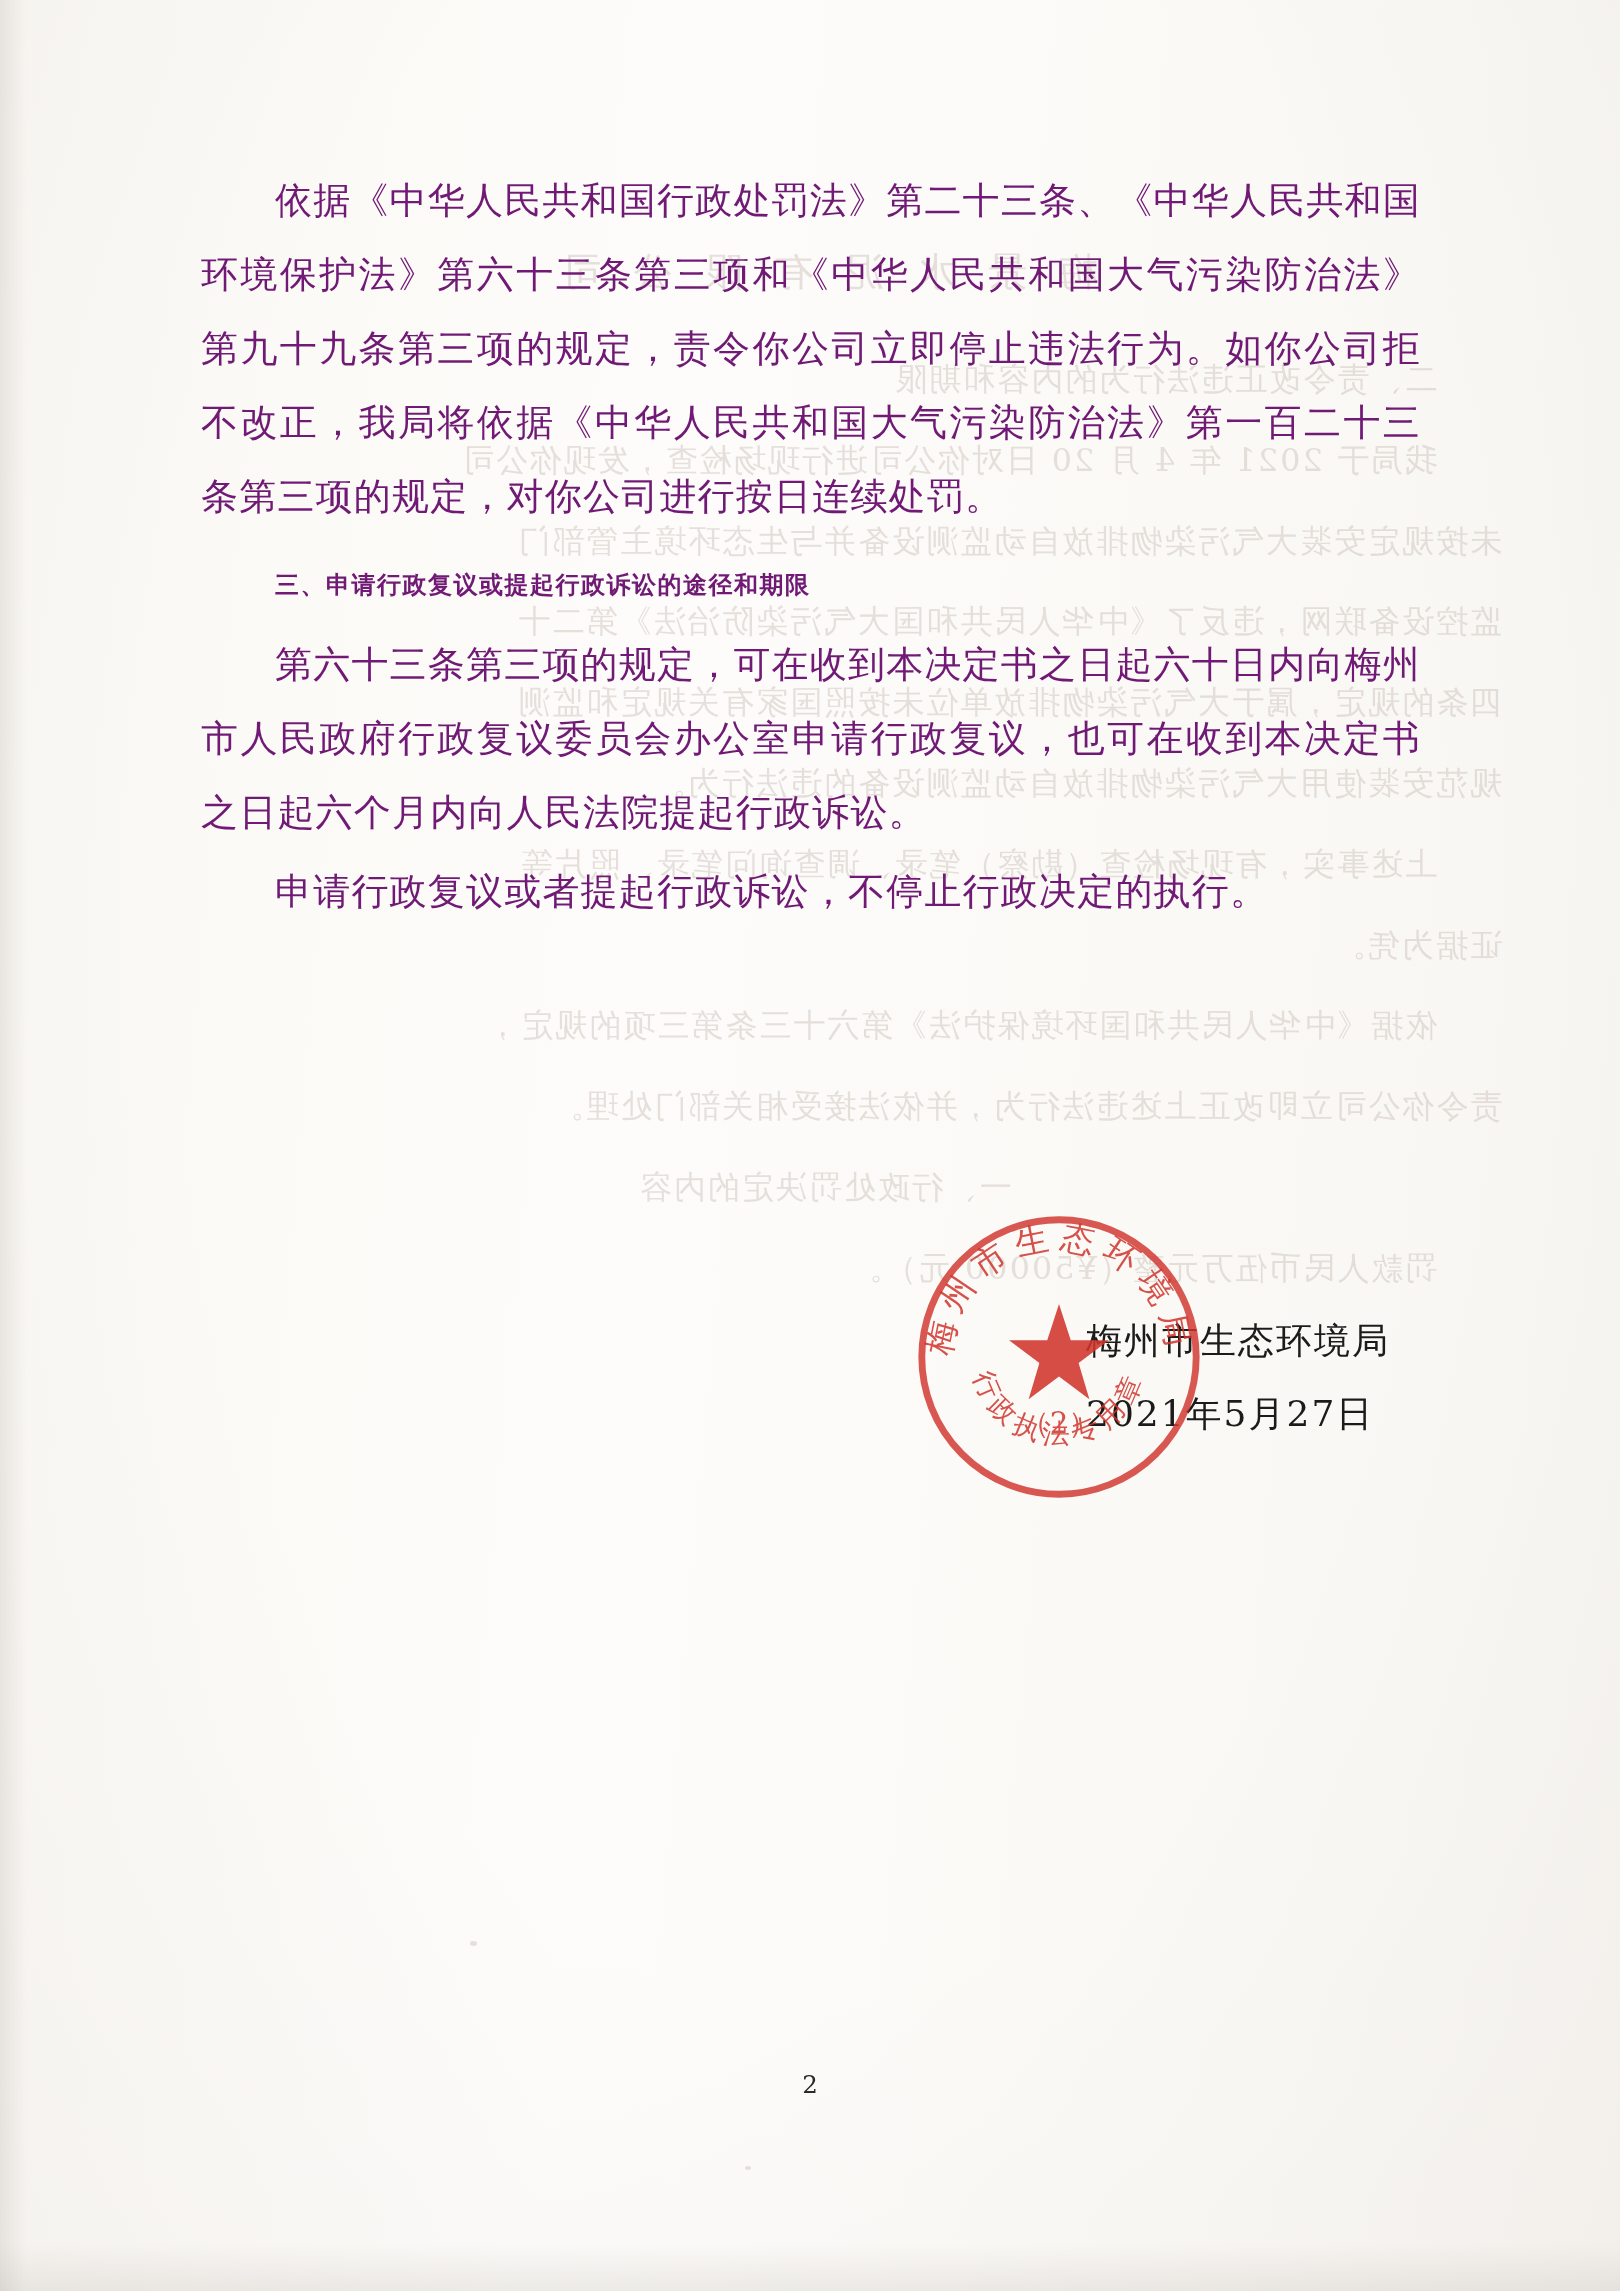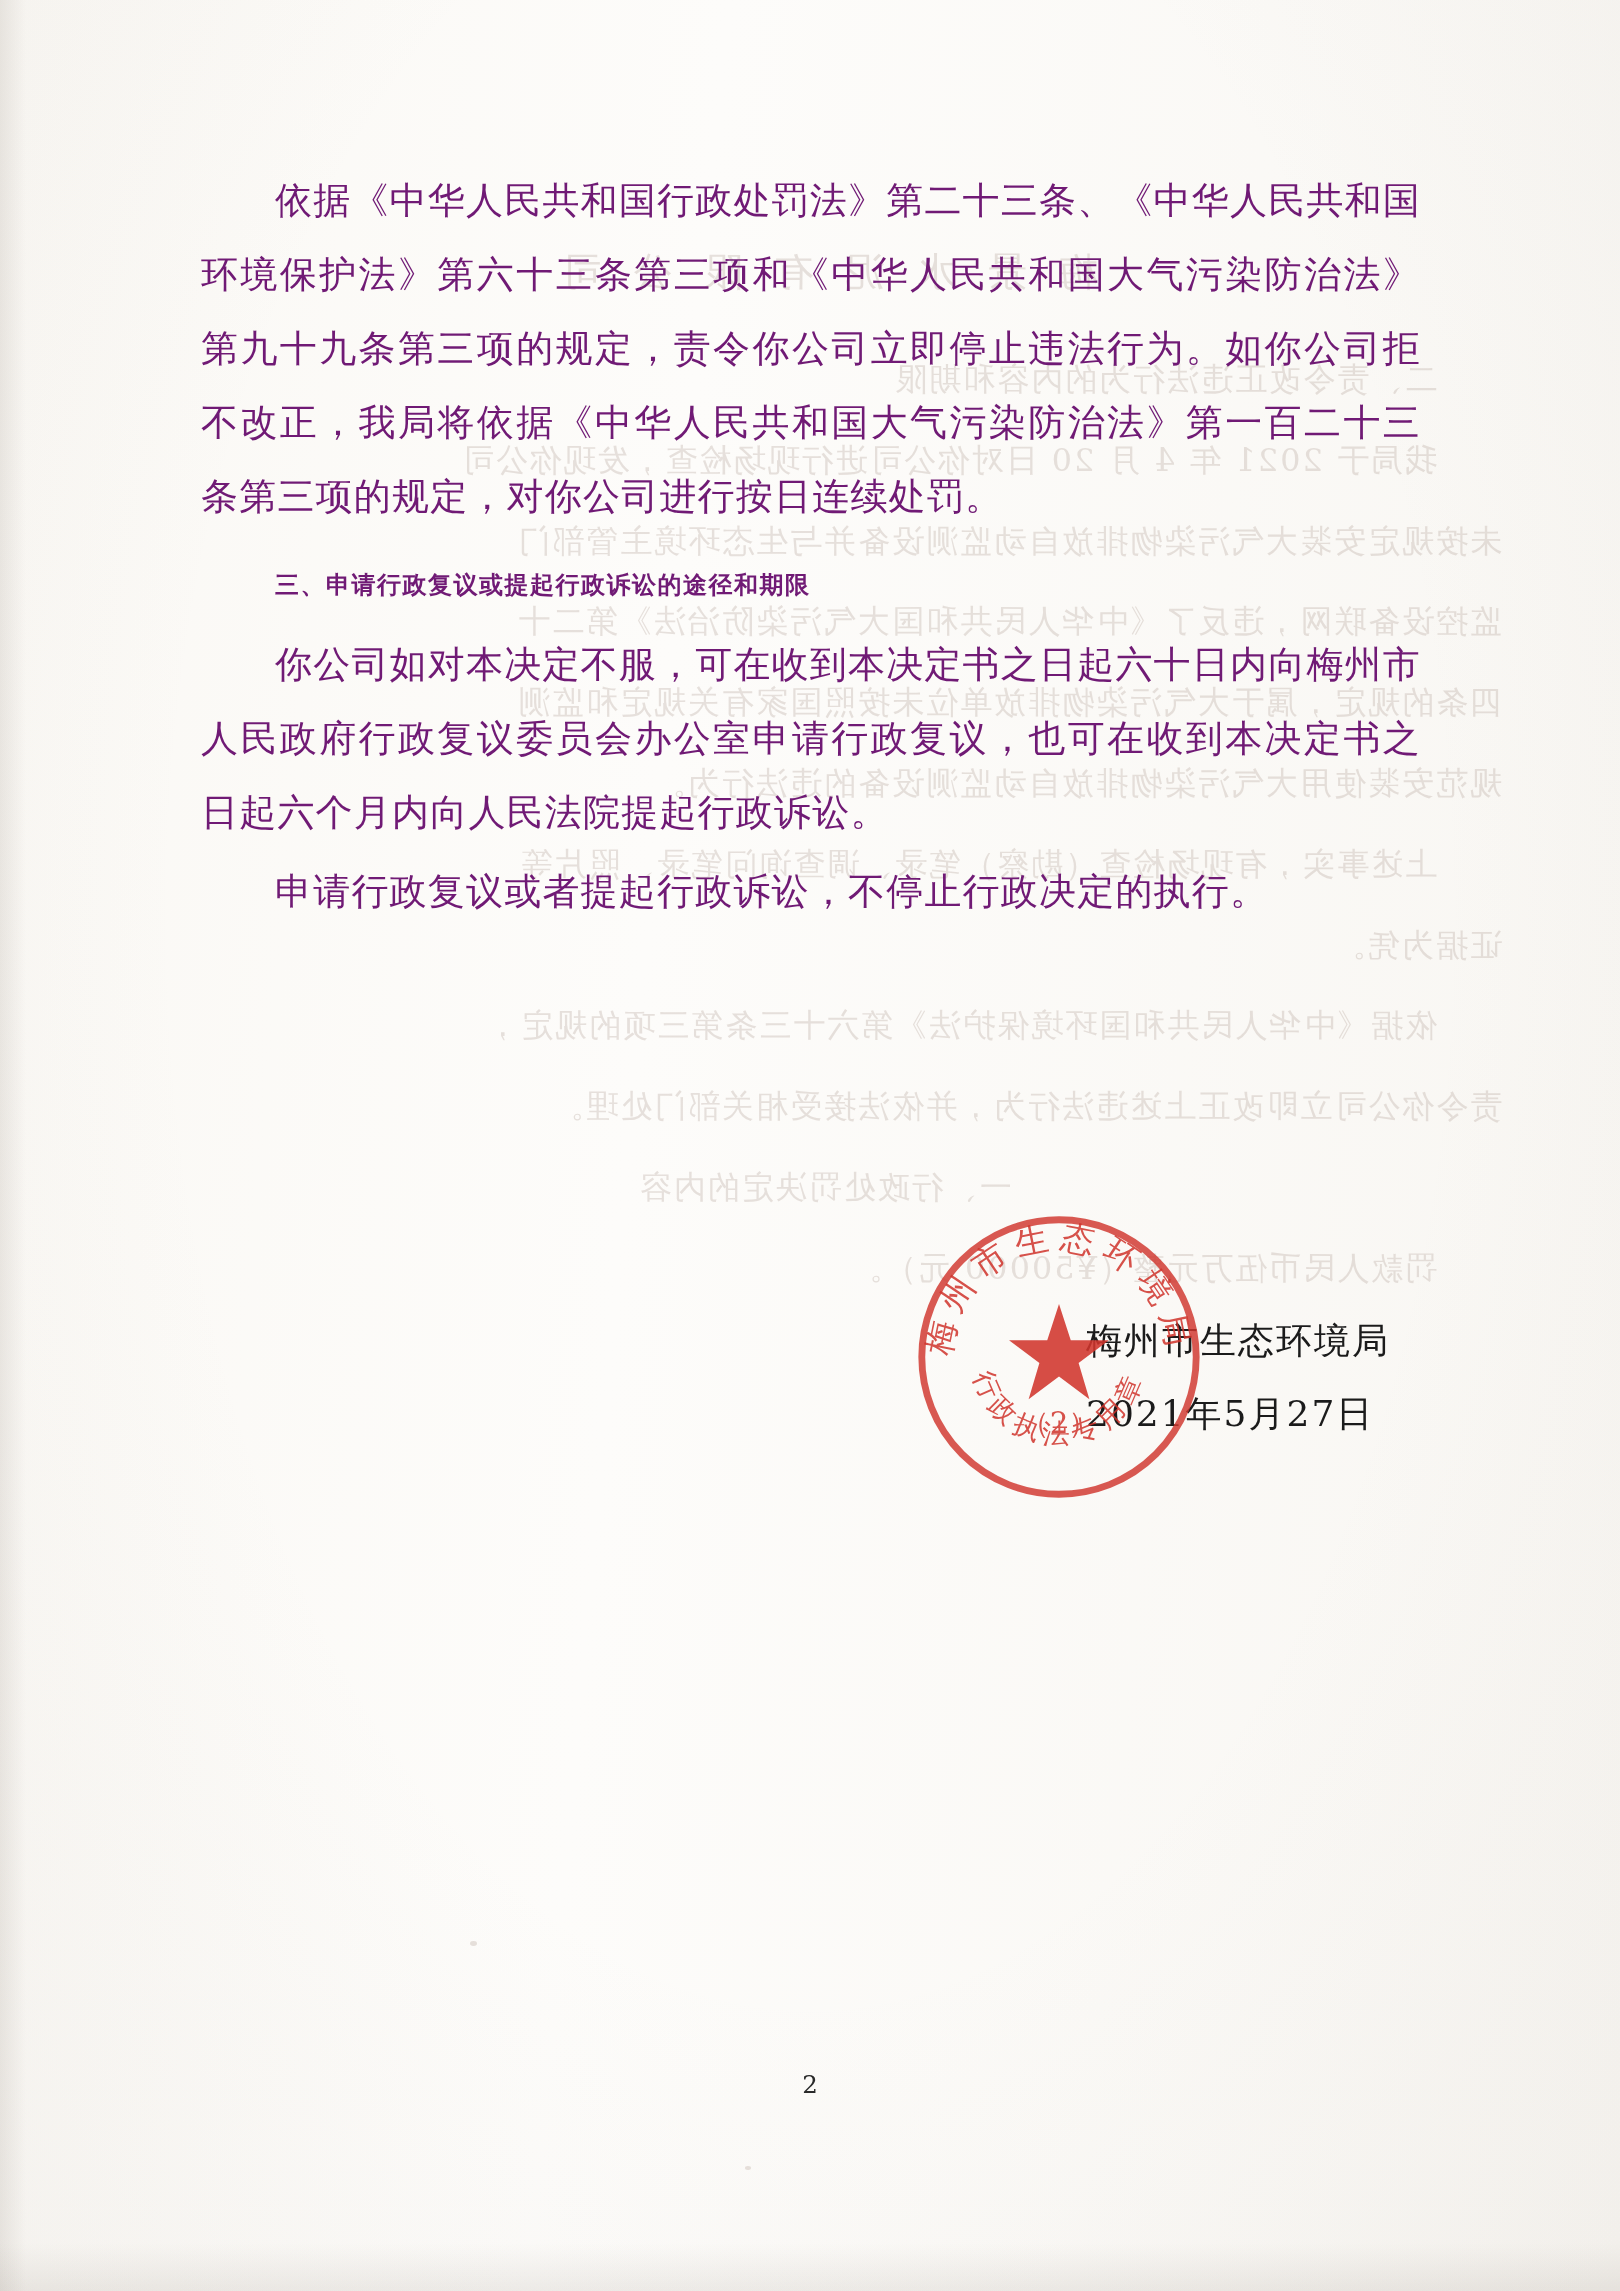--- a/index.html
+++ b/index.html
@@ -157,21 +157,21 @@
     <p>证据为凭。</p>
     <p class="ind">依据《中华人民共和国环境保护法》第六十三条第三项的规定，</p>
     <p>责令你公司立即改正上述违法行为，并依法接受相关部门处理。</p>
     <p class="ctr">一、行政处罚决定的内容</p>
     <p class="ind">罚款人民币伍万元整（¥50000 元）。</p>
   </div>
 
   <div class="content">
     <p class="para">依据《中华人民共和国行政处罚法》第二十三条、《中华人民共和国环境保护法》第六十三条第三项和《中华人民共和国大气污染防治法》第九十九条第三项的规定，责令你公司立即停止违法行为。如你公司拒不改正，我局将依据《中华人民共和国大气污染防治法》第一百二十三条第三项的规定，对你公司进行按日连续处罚。</p>
     <p class="heading">三、申请行政复议或提起行政诉讼的途径和期限</p>
-    <p class="para">你公司如对本决定不服，可在收到本决定书之日起六十日内向梅州市人民政府行政复议委员会办公室申请行政复议，也可在收到本决定书之日起六个月内向人民法院提起行政诉讼。</p>
+    <p class="para">第六十三条第三项的规定，可在收到本决定书之日起六十日内向梅州市人民政府行政复议委员会办公室申请行政复议，也可在收到本决定书之日起六个月内向人民法院提起行政诉讼。</p>
     <p class="para">申请行政复议或者提起行政诉讼，不停止行政决定的执行。</p>
   </div>
 
   <div class="sign-block">
     <div class="sign-line">梅州市生态环境局</div>
     <div class="sign-line">2021年5月27日</div>
   </div>
 
   <div class="seal">
     <svg width="294" height="294" viewBox="0 0 300 300" xmlns="http://www.w3.org/2000/svg">

